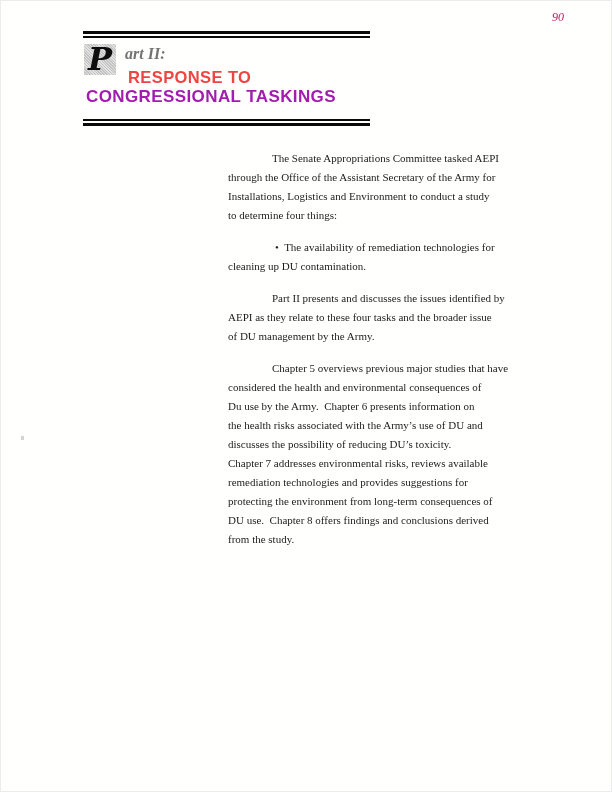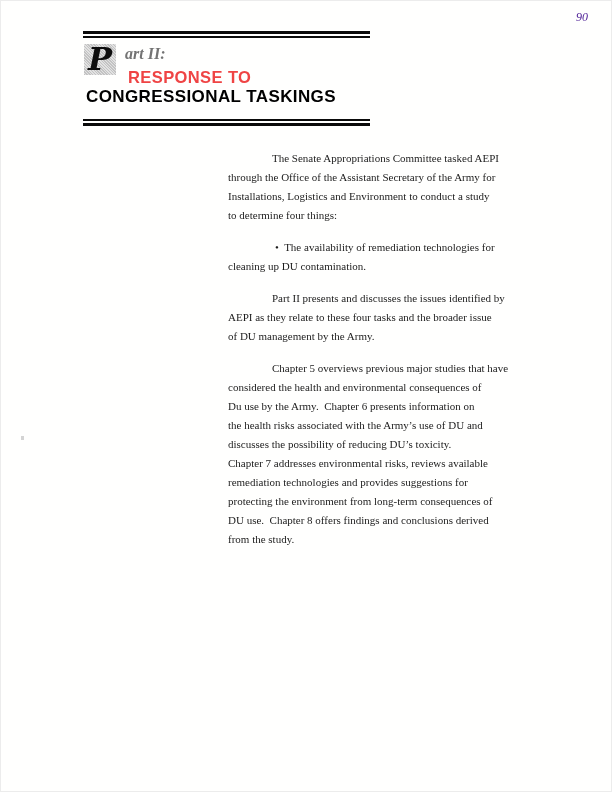--- a/index.html
+++ b/index.html
@@ -12,22 +12,21 @@
     box-shadow: inset 0 0 0 1px #ececec;
     font-family: "Liberation Serif", serif;
   }
 
   
   .page-number {
     position: absolute;
     top: 10px;
     left: 552px;
     font: italic 12px/1.2 "Liberation Serif", serif;
-    color: #4c1d95;
-    margin-left: 24px;
+    color: #be185d;
   }
 
   
   .header-block {
     position: absolute;
     left: 83px;
     top: 31px;
     width: 287px;
     height: 96px;
   }
@@ -73,21 +72,21 @@
     font: bold 16.5px/1 "Liberation Sans", sans-serif;
     letter-spacing: 0.4px;
     color: #ef4444;
   }
   .title-line2 {
     position: absolute;
     left: 3px;
     top: 57px;
     font: bold 17px/1 "Liberation Sans", sans-serif;
     letter-spacing: 0.4px;
-    color: #000000;
+    color: #a21caf;
   }
 
   
   .body-text {
     position: absolute;
     left: 228px;
     top: 149px;
     width: 352px;
     font-size: 11px;
     line-height: 19px;

